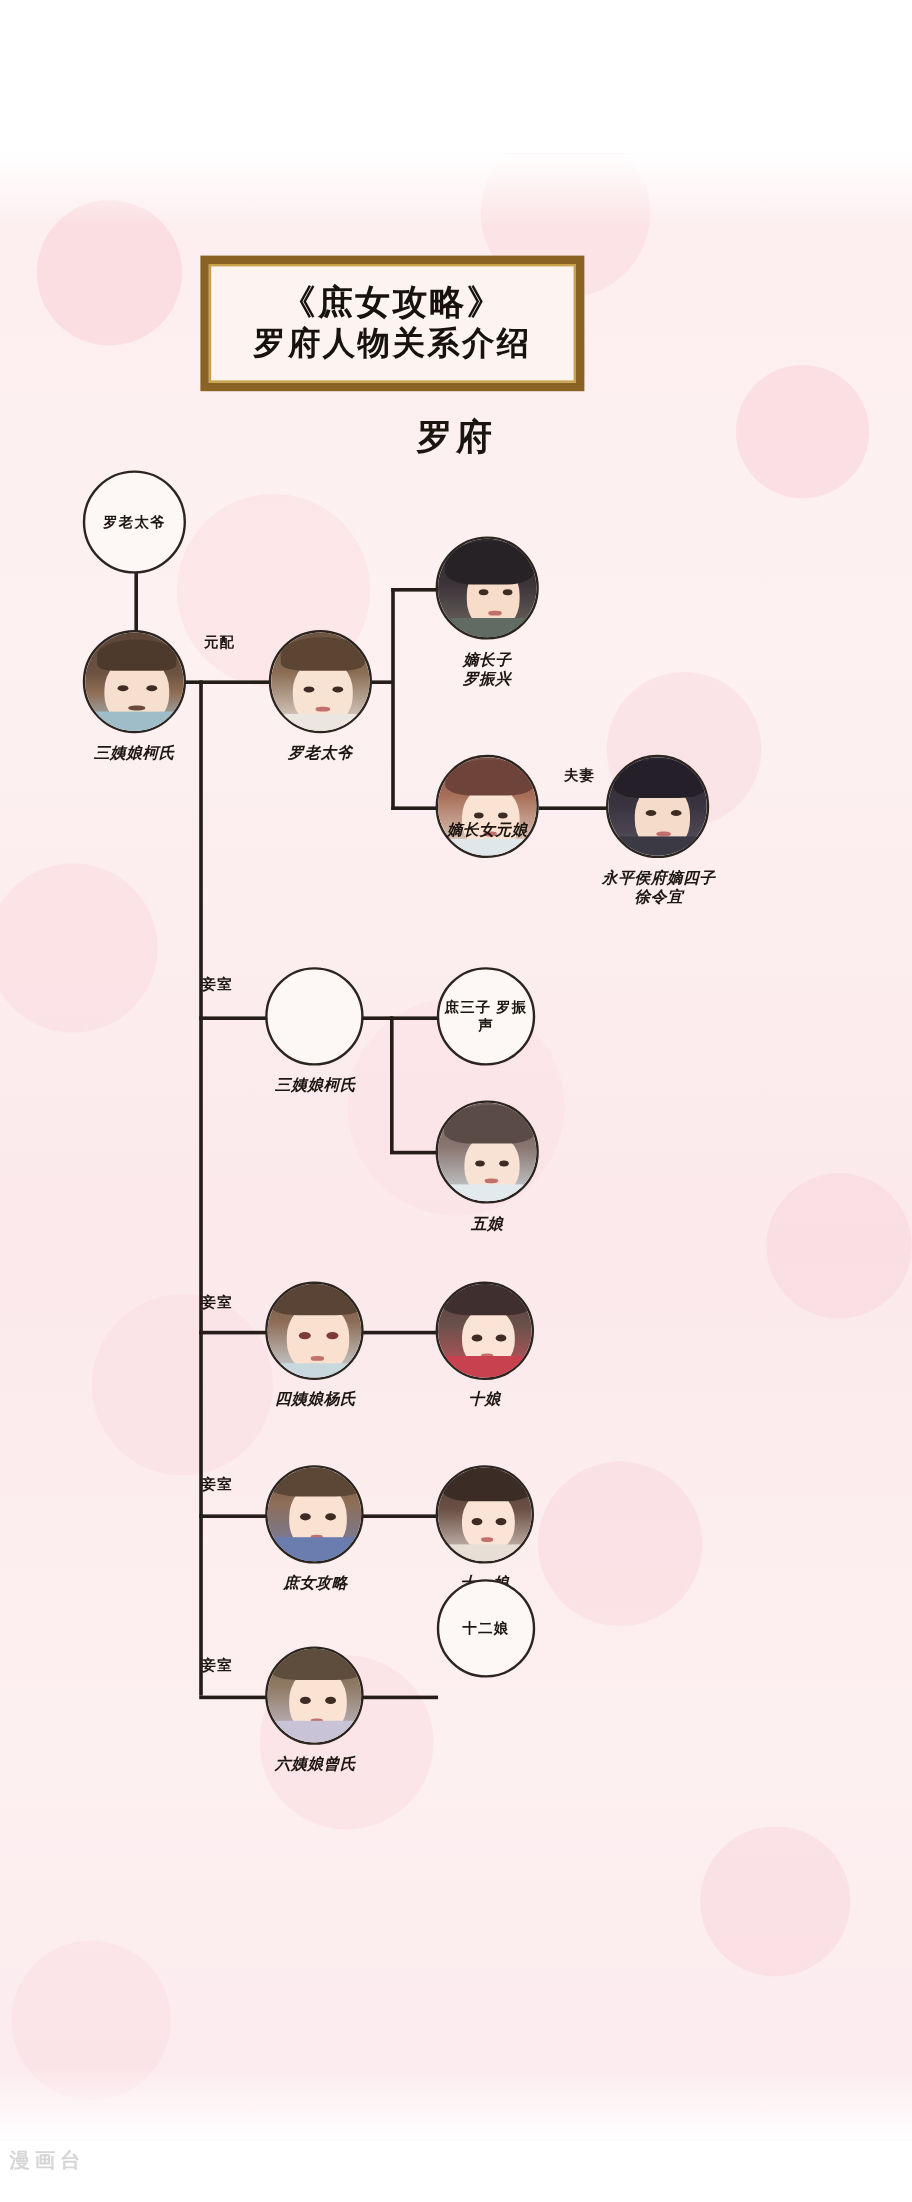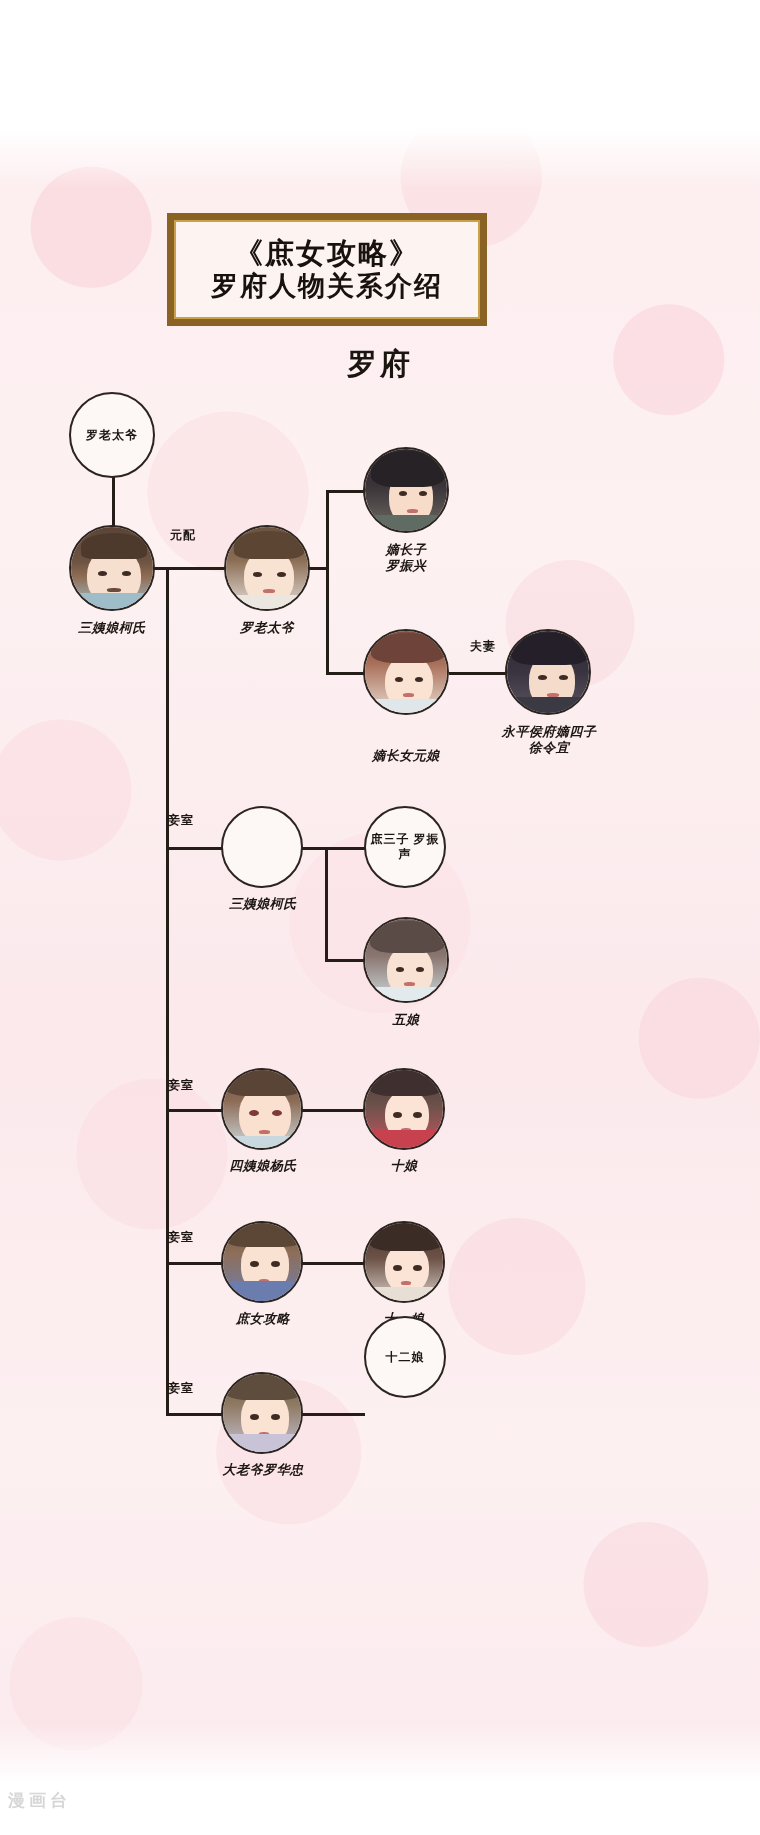--- a/index.html
+++ b/index.html
@@ -216,21 +216,21 @@
       <div class="p">
         <div class="hair" style="background:linear-gradient(180deg,#7a4f44 0%,#a9705a 40%,#e9dcd2 100%);"></div>
         <div class="face" style="left:20px;top:24px;width:48px;height:54px;background:#fae3d3;"></div>
         <div class="hair" style="left:6px;top:2px;width:74px;height:30px;border-radius:50% 50% 30% 30%;background:#6e443a;"></div>
         <div class="eye" style="left:30px;top:46px;width:8px;height:5px;"></div>
         <div class="eye" style="left:50px;top:46px;width:8px;height:5px;"></div>
         <div class="mouth" style="left:38px;top:62px;width:11px;height:4px;"></div>
         <div class="cloth" style="height:14px;background:#dfe7ea;"></div>
       </div>
     </div>
-    <div class="caption" style="left:341px;top:748px;width:130px;">嫡长女元娘</div>
+    <div class="caption" style="left:341px;top:684px;width:130px;">嫡长女元娘</div>
   </div>
 
   <div class="node">
     <div class="circ" style="left:505px;top:629px;width:86px;height:86px;">
       <div class="p">
         <div class="hair" style="background:linear-gradient(180deg,#2b2730 0%,#3a3440 50%,#5a5560 100%);"></div>
         <div class="face" style="left:22px;top:22px;width:46px;height:56px;background:#f5dcca;"></div>
         <div class="hair" style="left:4px;top:2px;width:78px;height:32px;border-radius:50% 50% 30% 30%;background:#241f28;"></div>
         <div class="eye" style="left:31px;top:44px;width:9px;height:5px;"></div>
         <div class="eye" style="left:52px;top:44px;width:9px;height:5px;"></div>
@@ -334,21 +334,21 @@
       <div class="p">
         <div class="hair" style="background:linear-gradient(180deg,#6d5a4a 0%,#8f7a63 40%,#c9c3d6 100%);"></div>
         <div class="face" style="left:18px;top:16px;width:48px;height:56px;background:#fae3d3;"></div>
         <div class="hair" style="left:2px;top:0px;width:78px;height:26px;border-radius:50% 50% 30% 30%;background:#5e4c3c;"></div>
         <div class="eye" style="left:27px;top:40px;width:9px;height:6px;"></div>
         <div class="eye" style="left:48px;top:40px;width:9px;height:6px;"></div>
         <div class="mouth" style="left:36px;top:58px;width:10px;height:4px;"></div>
         <div class="cloth" style="height:18px;background:#c8c3d6;"></div>
       </div>
     </div>
-    <div class="caption" style="left:197px;top:1462px;width:132px;">大老爷罗华忠</div>
+    <div class="caption" style="left:197px;top:1462px;width:132px;">六姨娘曾氏</div>
   </div>
 
   <div class="node">
     <div class="circ plain" style="left:364px;top:1316px;width:82px;height:82px;">
       <div class="circ-label-inside">十二娘</div>
     </div>
   </div>
 
   <div class="wm">漫画台</div>
 

